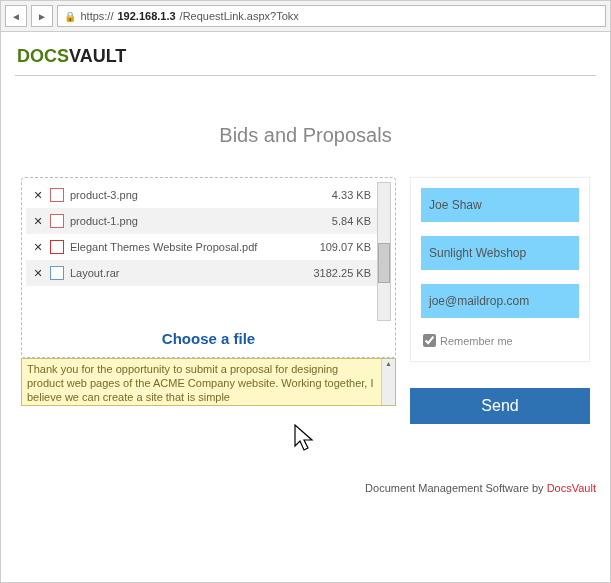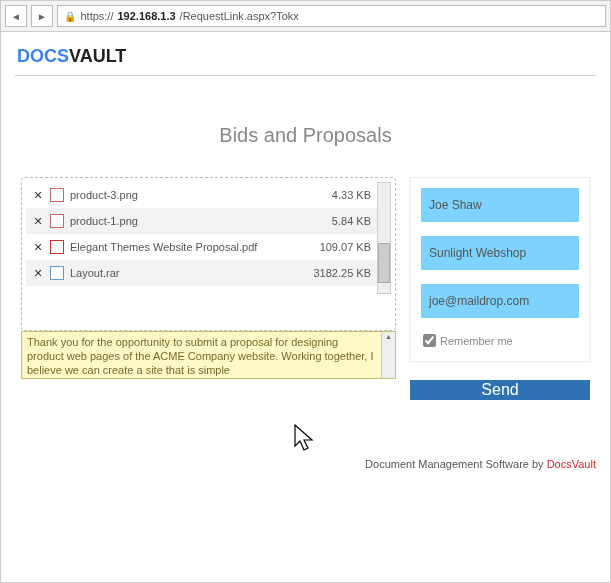--- a/index.html
+++ b/index.html
@@ -3,21 +3,21 @@
 <meta charset="utf-8">
 <style>
 * { margin:0; padding:0; box-sizing:border-box; }
 body { font-family:Verdana,Geneva,sans-serif; font-size:12px; background:#fff; color:#333; width:611px; height:583px; overflow:hidden; border:1px solid #ccc; }
 .browser-bar { display:flex; align-items:center; padding:4px; border-bottom:1px solid #ccc; gap:4px; background:#f3f3f3; }
 .nav-btn { width:22px; height:22px; border:1px solid #bbb; background:#fff; display:flex; align-items:center; justify-content:center; font-size:10px; color:#666; cursor:pointer; }
 .addr { flex:1; height:22px; border:1px solid #bbb; background:#fff; display:flex; align-items:center; padding:0 6px; gap:4px; font-size:11px; color:#555; }
 .lock { font-size:10px; color:#888; }
 .page { padding:8px 14px 0 14px; }
 .logo { font-family:Arial,sans-serif; font-weight:bold; font-size:18px; letter-spacing:0; padding:6px 2px 8px 2px; border-bottom:1px solid #ccc; }
-.logo .red { color:#3b82f6; }
+.logo .red { color:#4d7c0f; }
 .logo .blk { color:#222; }
 .title { text-align:center; color:#888; font-size:20px; font-family:"Trebuchet MS",sans-serif; margin:48px 0 30px 0; }
 .content { display:flex; gap:14px; padding:0 6px; }
 .left { flex:1; }
 .right { width:180px; }
 .drop { border:1px dashed #bbb; border-radius:4px; padding:4px 4px 8px 4px; position:relative; }
 .flist { height:140px; border-right:14px solid transparent; position:relative; }
 .frow { display:flex; align-items:center; padding:6px 6px; font-size:11px; color:#555; }
 .frow.alt { background:#f2f2f2; }
 .frow .x { width:12px; cursor:pointer; color:#333; text-align:center; }
@@ -31,21 +31,21 @@
 .choose { text-align:center; color:#1a5aa8; font-weight:bold; font-size:15px; font-family:"Trebuchet MS",sans-serif; padding:8px 0 2px 0; cursor:pointer; }
 .notes-lbl { color:#777; font-size:12px; margin:10px 0 2px 2px; font-weight:bold; }
 .notes-wrap { display:flex; border:1px solid #c8c070; }
 .notes { flex:1; background:#fdf8c5; font-family:Verdana,sans-serif; font-size:11px; padding:3px 5px; border:none; color:#7a6a2a; resize:none; height:46px; line-height:14px; outline:none; }
 .nsbar { width:14px; background:#eee; border-left:1px solid #ccc; position:relative; }
 .nsup { position:absolute; top:0; left:0; right:0; height:12px; text-align:center; font-size:8px; color:#666; }
 .card { background:#fff; border:1px solid #eee; box-shadow:0 0 3px rgba(0,0,0,.05); padding:10px 10px 12px 10px; }
 .field { background:#7dd3fc; padding:10px 8px; margin-bottom:14px; color:#555; font-size:12px; }
 .remember { display:flex; align-items:center; gap:4px; color:#888; font-size:11px; padding:2px; }
 .remember input { accent-color:#888; }
-.send { margin-top:18px; width:100%; height:20px; background:#2e72b3; color:#fff; font-size:16px; border:none; cursor:pointer; position:relative; font-family:"Trebuchet MS",sans-serif; }
+.send { margin-top:26px; width:100%; height:36px; background:#2e72b3; color:#fff; font-size:16px; border:none; cursor:pointer; position:relative; font-family:"Trebuchet MS",sans-serif; }
 .cursor { position:absolute; left:294px; top:424px; pointer-events:none; }
 .footer { text-align:right; font-size:11px; color:#555; margin-top:58px; }
 .footer a { color:#d9232e; text-decoration:none; }
 </style>
 </head>
 <body>
 
 <div class="browser-bar">
   <div class="nav-btn">◄</div>
   <div class="nav-btn">►</div>
@@ -89,20 +89,21 @@
           <div class="frow alt">
             <span class="x">✕</span>
             <span class="ic rar"></span>
             <span class="nm">Layout.rar</span>
             <span class="sz">3182.25 KB</span>
           </div>
         </div>
         <div class="sbar">
             <div class="sthumb"></div>
           </div>
+        <div class="choose">Choose a file</div>
       </div>
 
       <div class="notes-wrap">
         <textarea class="notes" style="">Thank you for the opportunity to submit a proposal for designing product web pages of the ACME Company website. Working together, I believe we can create a site that is simple</textarea>
         <div class="nsbar">
             <div class="nsup">▴</div>
           </div>
       </div>
     </div>
 

